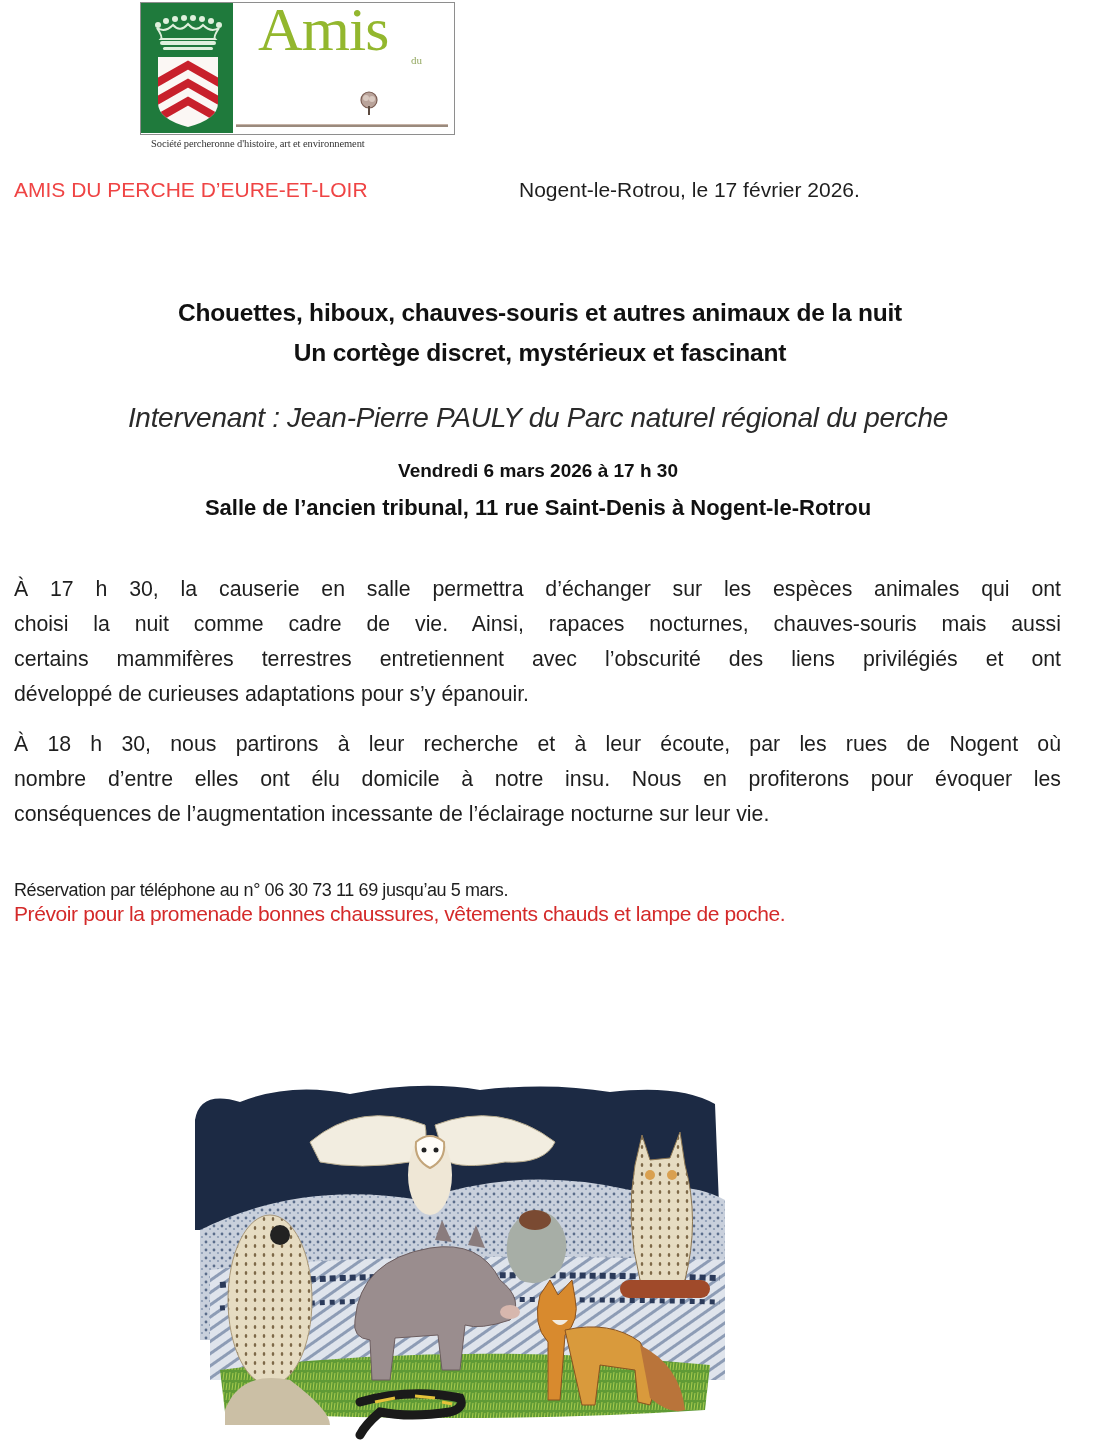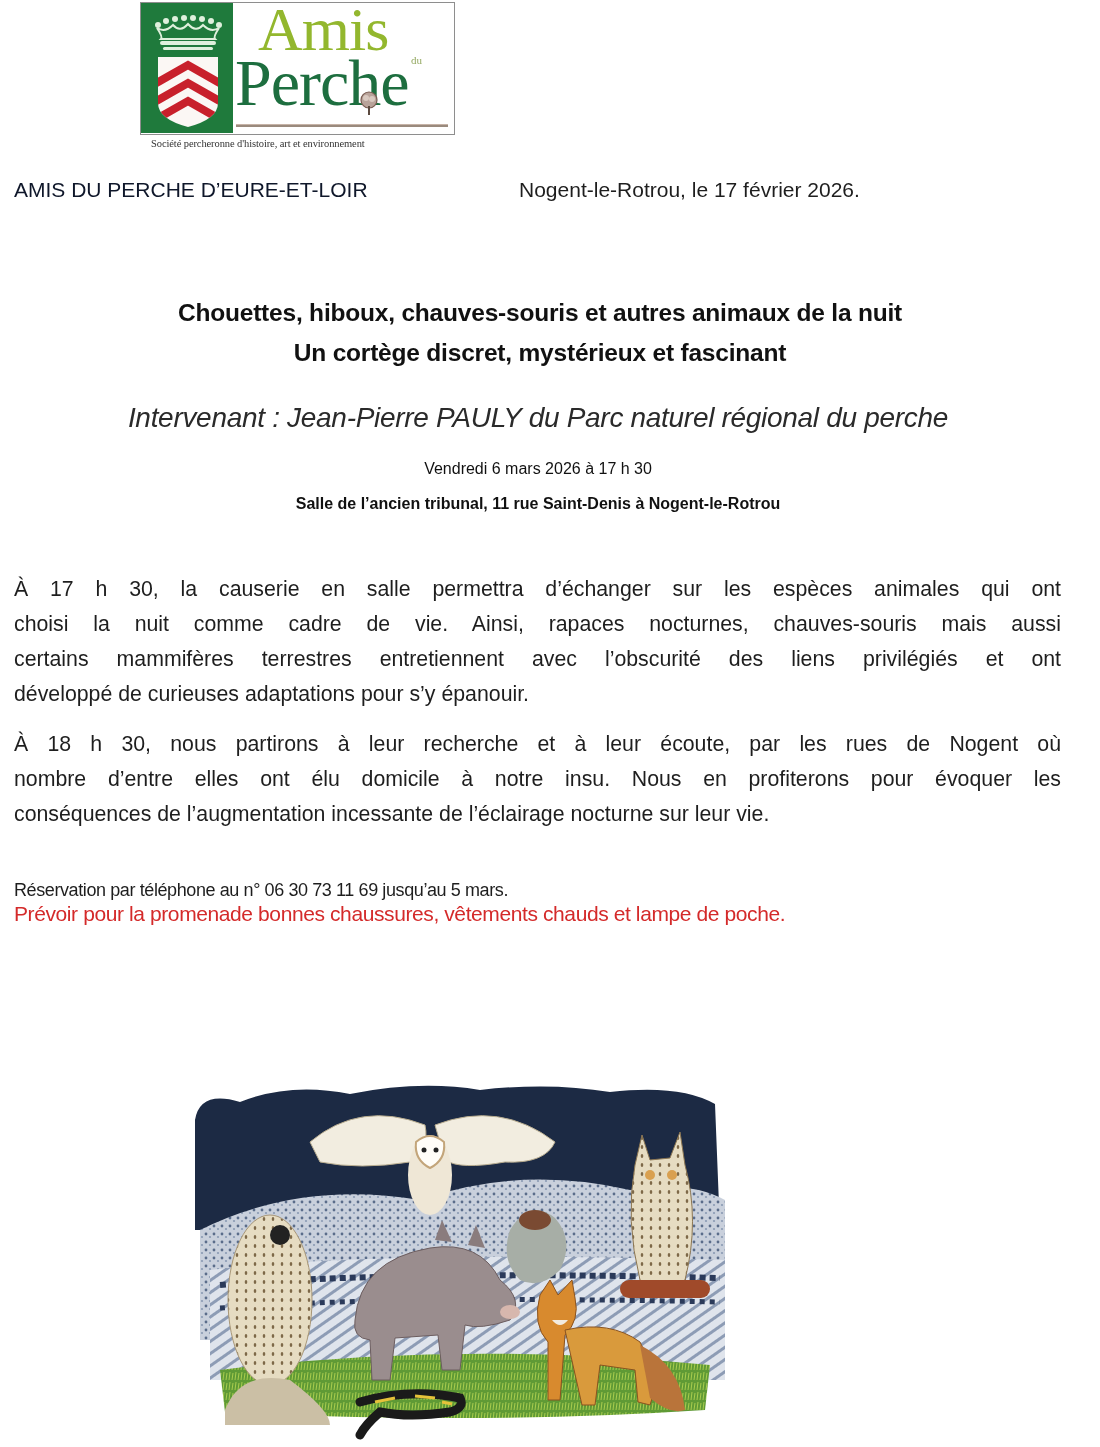--- a/index.html
+++ b/index.html
@@ -12,30 +12,30 @@
     .logo-shield-box { position: absolute; left: 1px; top: 1px; width: 92px; height: 130px; background: #1f7a3c; }
     .logo-shield-box svg { position: absolute; left: 0; top: 0; }
     .logo-amis { position: absolute; left: 118px; top: -4px; font-family: "Liberation Serif", "DejaVu Serif", serif; font-size: 62px; color: #93b72e; letter-spacing: -1px; line-height: 1; }
     .logo-du { position: absolute; left: 271px; top: 52px; font-family: "Liberation Serif", "DejaVu Serif", serif; font-size: 11px; color: #93a860; }
     .logo-perche { position: absolute; left: 95px; top: 48px; font-family: "Liberation Serif", "DejaVu Serif", serif; font-size: 66px; color: #1d6e3f; letter-spacing: -1px; line-height: 1; }
     .logo-tree { position: absolute; left: 218px; top: 88px; }
     .logo-rule { position: absolute; left: 96px; top: 122px; width: 212px; height: 3px; background: #9a8a7d; border-top: 1px solid #c6b3a7; }
     .logo-tagline { position: absolute; left: 0; top: 136px; width: 316px; font-family: "Liberation Serif", "DejaVu Serif", serif; font-size: 10.5px; color: #333; white-space: nowrap; letter-spacing: -0.1px; margin-left: 11px; }
 
     
-    .org-name { position: absolute; left: 14px; top: 178px; font-size: 21px; color: #0f172a; }
+    .org-name { position: absolute; left: 14px; top: 178px; font-size: 21px; color: #ef4444; }
     .place-date { position: absolute; left: 519px; top: 178px; font-size: 21px; color: #1e1e1e; }
 
     
     .center { position: absolute; left: 0; width: 1080px; text-align: center; }
     .title-1 { top: 299px; font-size: 24.5px; font-weight: bold; color: #111; letter-spacing: -0.2px; }
     .title-2 { top: 339px; font-size: 24.5px; font-weight: bold; color: #111; letter-spacing: -0.2px; }
     .speaker { top: 402px; font-size: 28px; font-style: italic; color: #2a2a2a; left: 0; width: 1076px; letter-spacing: -0.3px; }
-    .event-date { top: 460px; font-size: 16px; font-weight: normal; color: #111; left: 0; width: 1076px; }
-    .event-place { top: 495px; font-size: 16px; font-weight: bold; color: #111; left: 0; width: 1076px; }
+    .event-date { top: 460px; font-size: 19px; font-weight: bold; color: #111; left: 0; width: 1076px; }
+    .event-place { top: 495px; font-size: 22px; font-weight: bold; color: #111; left: 0; width: 1076px; }
 
     
     .para { position: absolute; left: 14px; width: 1047px; font-size: 21.3px; line-height: 35px; color: #1e1e1e; text-align: justify; }
     .para .ln { display: block; text-align: justify; text-align-last: justify; white-space: nowrap; }
     .para .ln.last { text-align-last: left; }
     .para-1 { top: 572px; }
     .para-2 { top: 727px; }
     .reservation { position: absolute; left: 14px; top: 880px; font-size: 18px; color: #1e1e1e; letter-spacing: -0.4px; }
     .warning { position: absolute; left: 14px; top: 902px; font-size: 21px; color: #d42a2a; letter-spacing: -0.4px; }
 
@@ -70,21 +70,20 @@
         </clipPath>
       <g clip-path="url(#shieldClip)" fill="none" stroke="#c8202b" stroke-width="8" stroke-linejoin="miter">
         <polyline points="12,82 47,62 82,82"></polyline>
         <polyline points="12,100 47,80 82,100"></polyline>
         <polyline points="12,118 47,98 82,118"></polyline>
       </g>
     </svg>
   </div>
   <div class="logo-amis">Amis</div>
   <div class="logo-du">du</div>
-  <div class="logo-perche">Perche</div>
   <svg class="logo-tree" width="22" height="26" viewBox="0 0 22 26">
     <circle cx="11" cy="10" r="8" fill="#b9a39a" stroke="#7a5c52" stroke-width="1.2"></circle>
     <circle cx="8" cy="8" r="3" fill="#d9c9c0"></circle>
       <circle cx="14" cy="9" r="3" fill="#d9c9c0"></circle>
     <rect x="10" y="16" width="2" height="9" fill="#5b4a40"></rect>
   </svg>
   <div class="logo-rule"></div>
   <div class="logo-tagline">Société percheronne d'histoire, art et environnement</div>
 </div>
 

